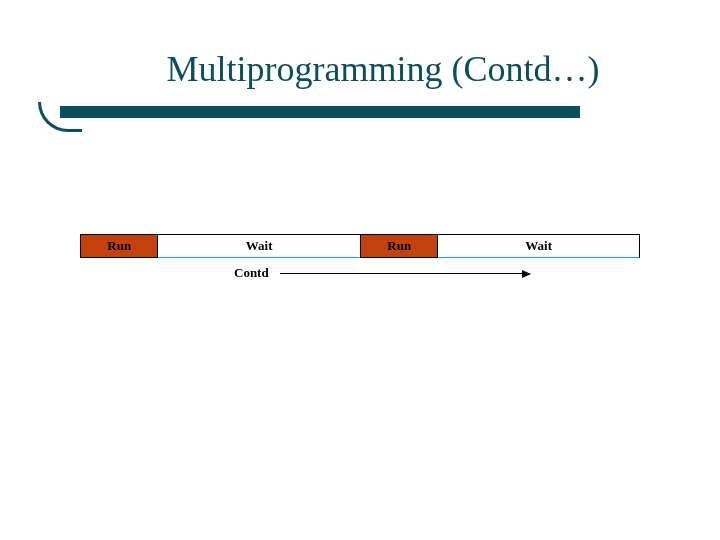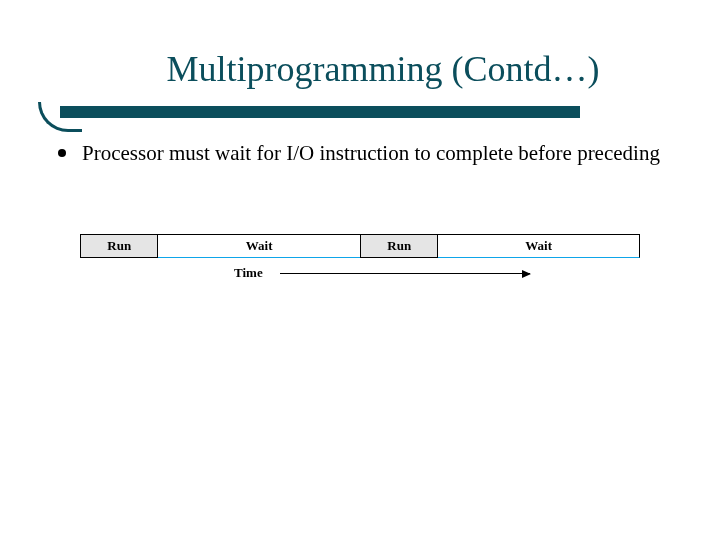--- a/index.html
+++ b/index.html
@@ -105,21 +105,21 @@
     top: 0;
     height: 24px;
     box-sizing: border-box;
     display: flex;
     align-items: center;
     justify-content: center;
     font-weight: bold;
     font-size: 13px;
   }
   .seg.run {
-    background: #e5e5e5;
+    background: #c2410c;
     border: 1px solid #000;
   }
   .seg.wait {
     border-top: 1px solid #000;
     border-bottom: 1px solid #0ea5e9;
   }
   .seg.wait.last {
     border-right: 1px solid #000;
   }
   .time-row {
@@ -168,33 +168,29 @@
 
 <div class="slide">
 
   <div class="title">Multiprogramming (Contd…)</div>
 
   <div class="rule-group">
     <div class="left-arc"></div>
     <div class="rule-bar"></div>
   </div>
 
-  <div class="bullet-row">
-    <div class="bullet-dot"></div>
-    <div class="bullet-text">Processor must wait for I/O instruction to complete before preceding</div>
-  </div>
 
   <div class="diagram">
     <div class="row">
       <div class="strip">
         <div class="seg run" style="left:0%;   width:14%;">Run</div>
         <div class="seg wait" style="left:14%;  width:36%;">Wait</div>
         <div class="seg run" style="left:50%;  width:14%;">Run</div>
         <div class="seg wait last" style="left:64%; width:36%;">Wait</div>
       </div>
     </div>
     <div class="time-row">
-      <div class="time-label">Time</div>
+      <div class="time-label">Contd</div>
       <div class="time-arrow"></div>
     </div>
   </div>
 
 </div>
 
 </body></html>

